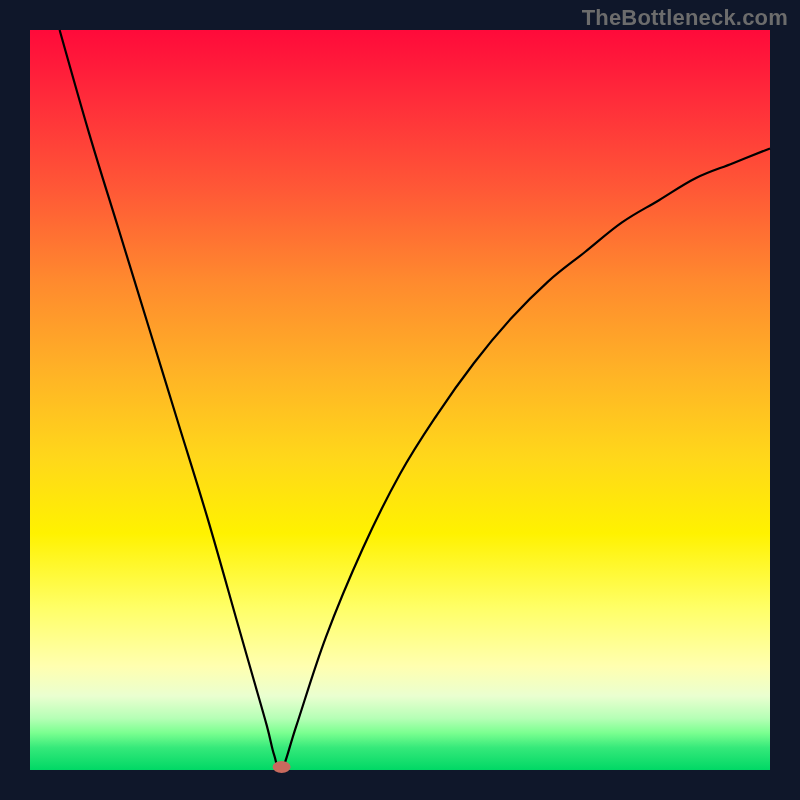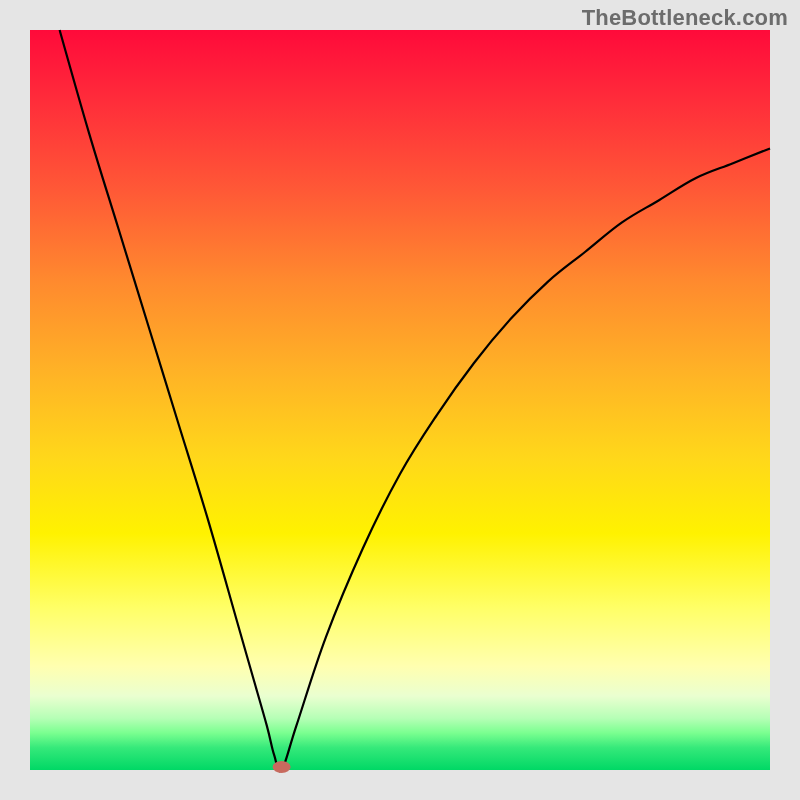--- a/index.html
+++ b/index.html
@@ -1,21 +1,21 @@
 <!DOCTYPE html>
 <html><head>
 <meta charset="utf-8">
 <style>
   * { margin: 0; padding: 0; box-sizing: border-box; }
   html, body { width: 800px; height: 800px; overflow: hidden; background: #000; }
   .frame {
     position: relative;
     width: 800px;
     height: 800px;
-    background: #e5e5e5;
+    background: #0f172a;
   }
   .plot-area {
     position: absolute;
     left: 30px;
     top: 30px;
     width: 740px;
     height: 740px;
     background: linear-gradient(to bottom,
       #ff0a3a 0%,
       #ff2e3a 10%,

